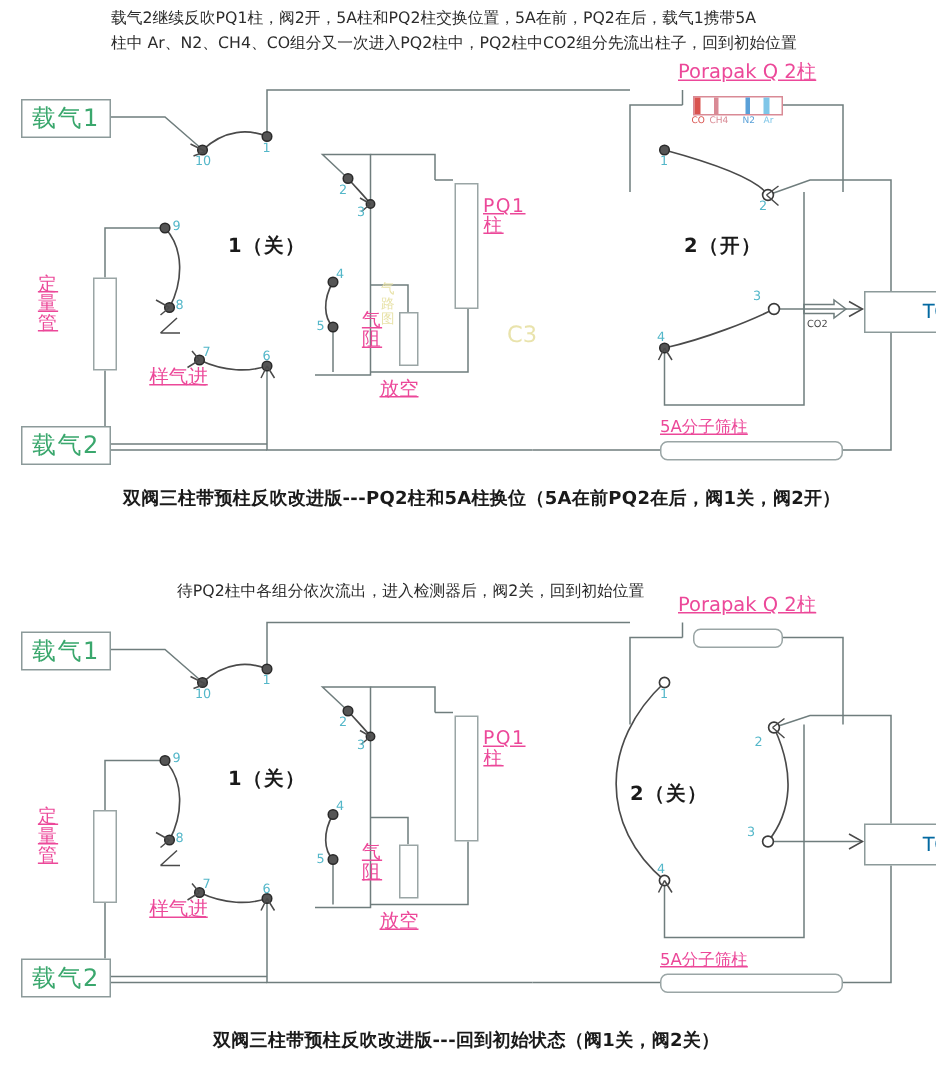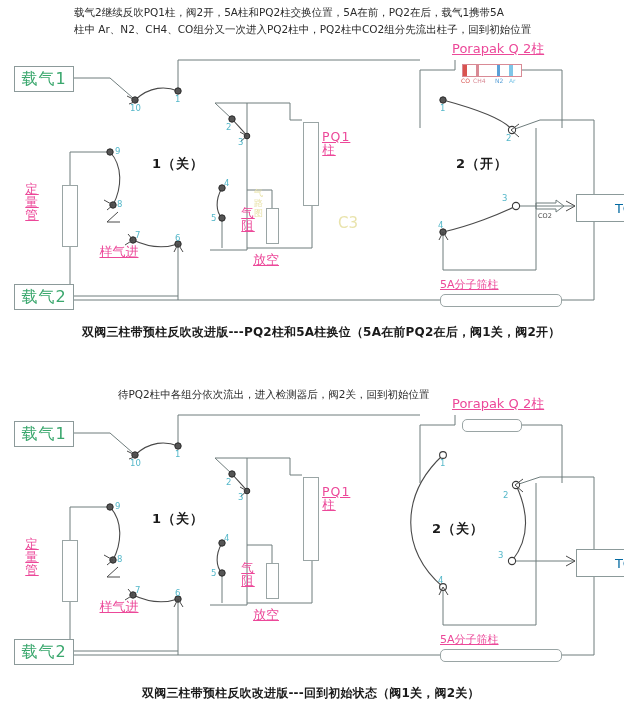--- a/index.html
+++ b/index.html
@@ -243,21 +243,21 @@
 
   <div class="vlabel" style="left:452px;top:42px;width:130px;font-size:13px;letter-spacing:0;text-align:left;">Porapak Q 2柱</div>
   <div class="colbox" style="left:462px;top:64px;width:58px;height:11px;border-radius:5px;"></div>
 
   <div class="colbox" style="left:440px;top:294px;width:120px;height:11px;border-radius:5px;"></div>
   <div class="vlabel" style="left:440px;top:278px;width:120px;font-size:11px;letter-spacing:0;text-align:left;">5A分子筛柱</div>
 
   <div class="tcd" style="left:576px;top:194px;width:40px;height:26px;">TCD</div>
 
   <div class="vstate" style="left:152px;top:155px;">1（关）</div>
-  <div class="vstate" style="left:432px;top:165px;">2（关）</div>
+  <div class="vstate" style="left:420px;top:165px;">2（关）</div>
 
   <svg width="624" height="355">
     <path class="arc" d="M135,100 C150,86 166,86 178,91"></path>
     <path class="arc" d="M110,152 C123,166 122,188 113,205"></path>
     <path class="arc" d="M133,240 C150,248 166,248 178,244"></path>
     <path class="arc" d="M232,119 C240,128 244,132 247,136"></path>
     <path class="arc" d="M222,188 C215,200 216,212 222,218"></path>
     <circle class="portf" cx="178" cy="91" r="3.2"></circle>
     <circle class="portf" cx="135" cy="100" r="3.2"></circle>
     <circle class="portf" cx="110" cy="152" r="3.2"></circle>

